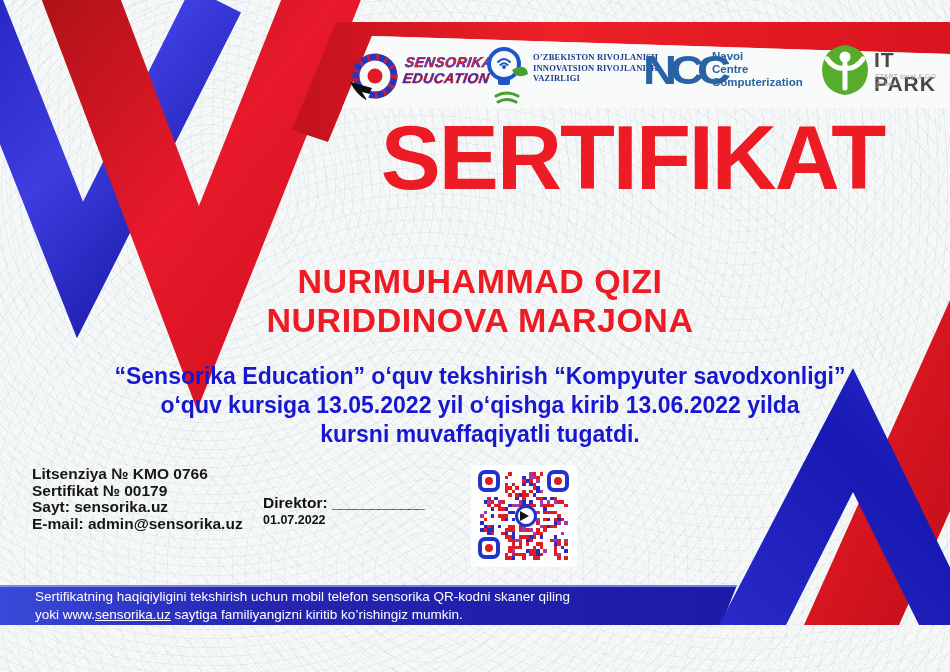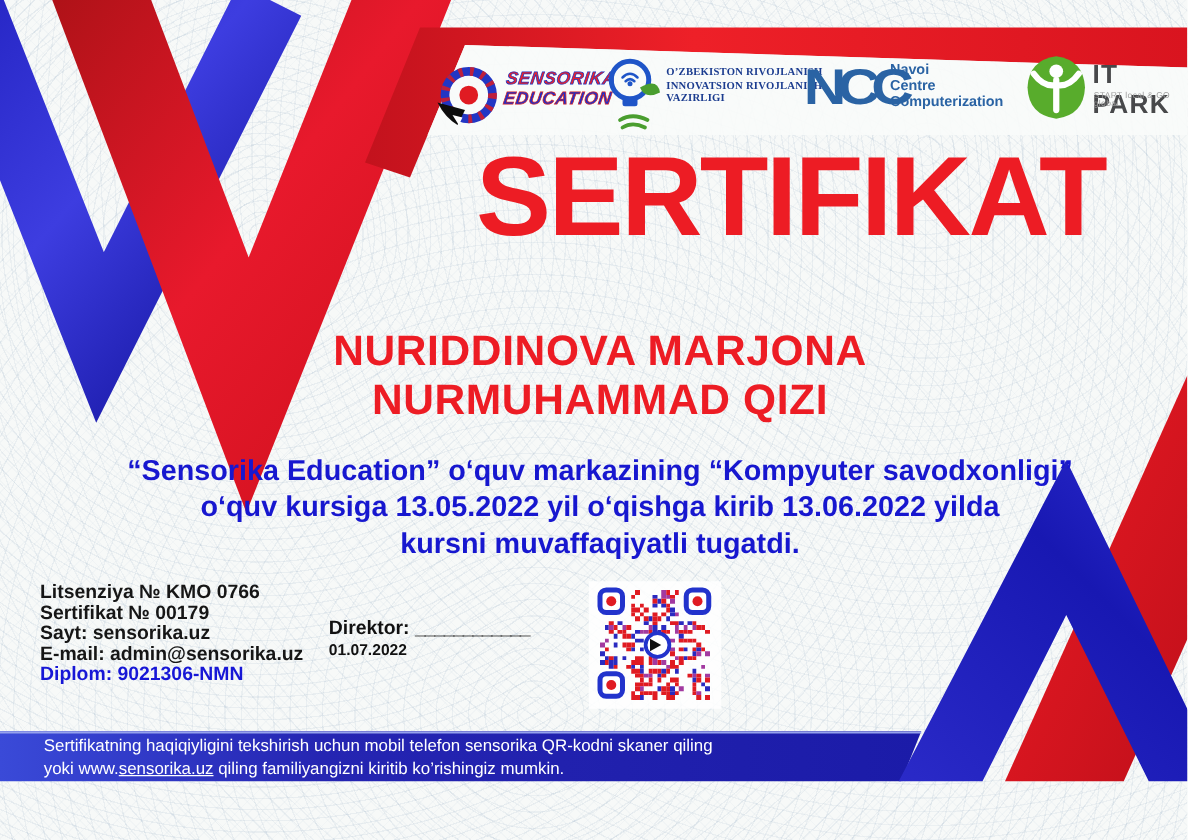--- a/index.html
+++ b/index.html
@@ -148,35 +148,34 @@
     <path d="M25 1 Q47 4 48 26 Q47 48 25 51 Q3 48 2 26 Q3 4 25 1 Z" fill="#58ac2c"></path>
     <circle cx="25" cy="13" r="5.5" fill="#fff"></circle>
     <path d="M25 20 L25 44" stroke="#fff" stroke-width="5" stroke-linecap="round"></path>
     <path d="M7 15 q8 11 18 9 M43 15 q-8 11 -18 9" fill="none" stroke="#fff" stroke-width="5" stroke-linecap="round"></path>
   </svg>
   <div class="abs itpark-name">IT PARK</div>
   <div class="abs itpark-tag">START local &amp; GO global</div>
 
   <div class="abs title">SERTIFIKAT</div>
   <div class="abs holder">
+    <div>NURMUHAMMAD QIZI</div>
     <div>NURIDDINOVA MARJONA</div>
-    <div>NURMUHAMMAD QIZI</div>
   </div>
   <div class="abs bodytext">
-    <div>“Sensorika Education” o‘quv markazining “Kompyuter savodxonligi”</div>
+    <div>“Sensorika Education” o‘quv tekshirish “Kompyuter savodxonligi”</div>
     <div>o‘quv kursiga 13.05.2022 yil o‘qishga kirib 13.06.2022 yilda</div>
     <div>kursni muvaffaqiyatli tugatdi.</div>
   </div>
 
   <div class="abs info">
     <div>Litsenziya № KMO 0766</div>
     <div>Sertifikat № 00179</div>
     <div>Sayt: sensorika.uz</div>
     <div>E-mail: admin@sensorika.uz</div>
-    <div class="diplom">Diplom: 9021306-NMN</div>
   </div>
 
   <div class="abs sig">
     <div>
       <span class="lbl">Direktor:</span>
       <span class="blank">____________</span>
     </div>
     <div class="date">01.07.2022</div>
   </div>
 
@@ -401,17 +400,17 @@
         <i></i>
       </div>
     <div class="qr-logo">
         <i></i>
       </div>
   </div>
 
   <div class="abs footer-text">
     <div>Sertifikatning haqiqiyligini tekshirish uchun mobil telefon sensorika QR-kodni skaner qiling</div>
     <div>
-      <span>yoki www.</span><a>sensorika.uz</a><span>  qiling familiyangizni kiritib ko’rishingiz mumkin.</span>
+      <span>yoki www.</span><a>sensorika.uz</a><span>  saytiga familiyangizni kiritib ko’rishingiz mumkin.</span>
     </div>
   </div>
 
 </div>
 
 </body></html>

